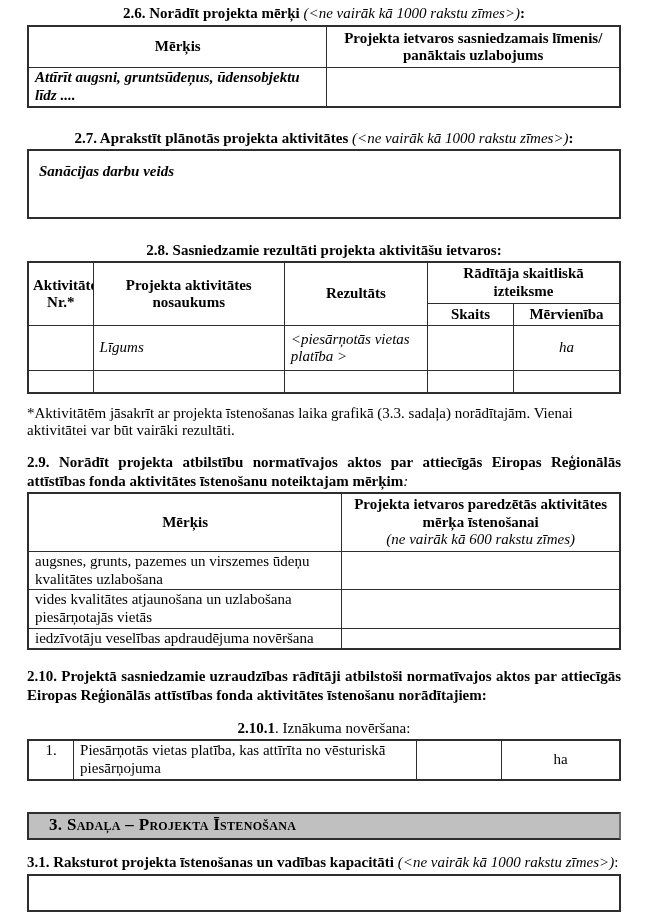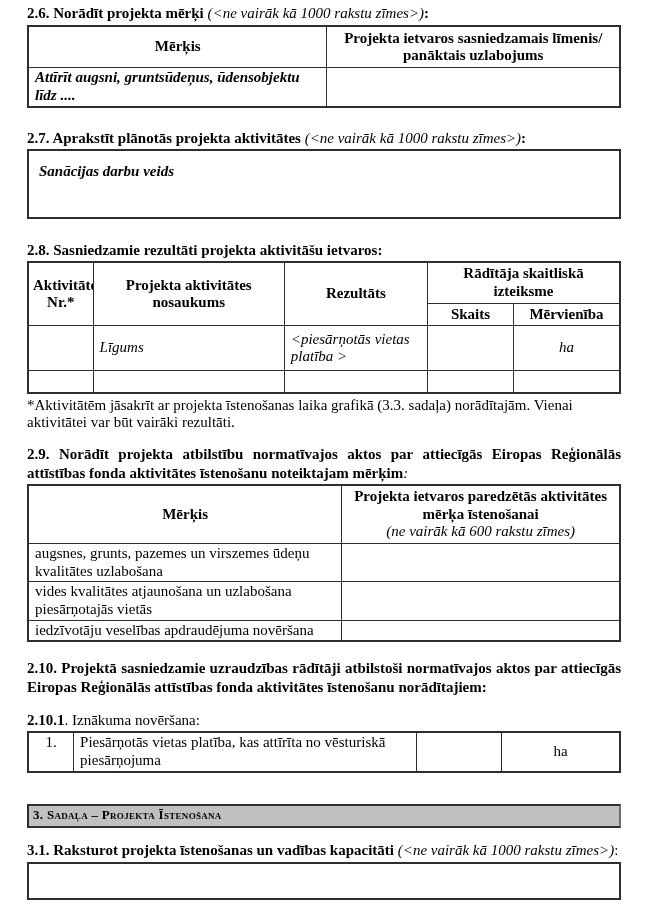--- a/index.html
+++ b/index.html
@@ -6,21 +6,21 @@
   body{
     width:645px;height:921px;
     font-family:"Liberation Serif","DejaVu Serif",serif;
     font-size:15px;color:#000;
     -webkit-font-smoothing:antialiased;
   }
   .page{padding:4px 24px 0 27px;}
   .b{font-weight:bold;}
   .i{font-style:italic;}
   .bi{font-weight:bold;font-style:italic;}
-  .heading{line-height:1.22;margin:0;}
+  .heading{line-height:1.22;margin:0;text-align:center;}
   .just{text-align:justify;}
 
   table.frm{border-collapse:collapse;width:100%;table-layout:fixed;border:2px solid #2e2e2e;}
   table.frm th,table.frm td{
     border:1px solid #2e2e2e;
     padding:1px 6px;
     vertical-align:top;
     line-height:1.18;
     overflow:hidden;
   }
@@ -36,40 +36,40 @@
     border:2px solid #2e2e2e;
     height:52px;
     padding:12px 24px 2px 10px;
     margin-top:2px;
   }
   .gap-b{height:22px;}
 
   .t28 .row-data td{height:42px;}
   .t28 .row-empty td{height:19px;}
 
-  .footnote{line-height:1.1;margin-top:3px;}
+  .footnote{line-height:1.1;margin-top:11px;}
 
   .t29{margin-top:2px;}
   .t29 td{height:32px;}
   .t29 .one-line td{height:16px;}
   .t29 th{line-height:1.14;}
 
   .gap-c{height:17px;}
   .gap-d{height:15px;}
 
   .t2101 .row-data td{height:36px;}
 
   .secbar{
     margin-top:31px;
     background:#c0c0c0;
     border:2px solid #2e2e2e;
     border-right-color:#6e6e6e;
-    padding:1px 6px 3px 4px;
+    padding:1px 6px 3px 20px;
     font-weight:bold;
-    font-size:13px;
+    font-size:17px;
     font-variant:small-caps;
     letter-spacing:0.3px;
   }
   .gap-e{height:13px;}
 
   .box31{
     border:2px solid #2e2e2e;
     height:34px;
     margin-top:2px;
   }

